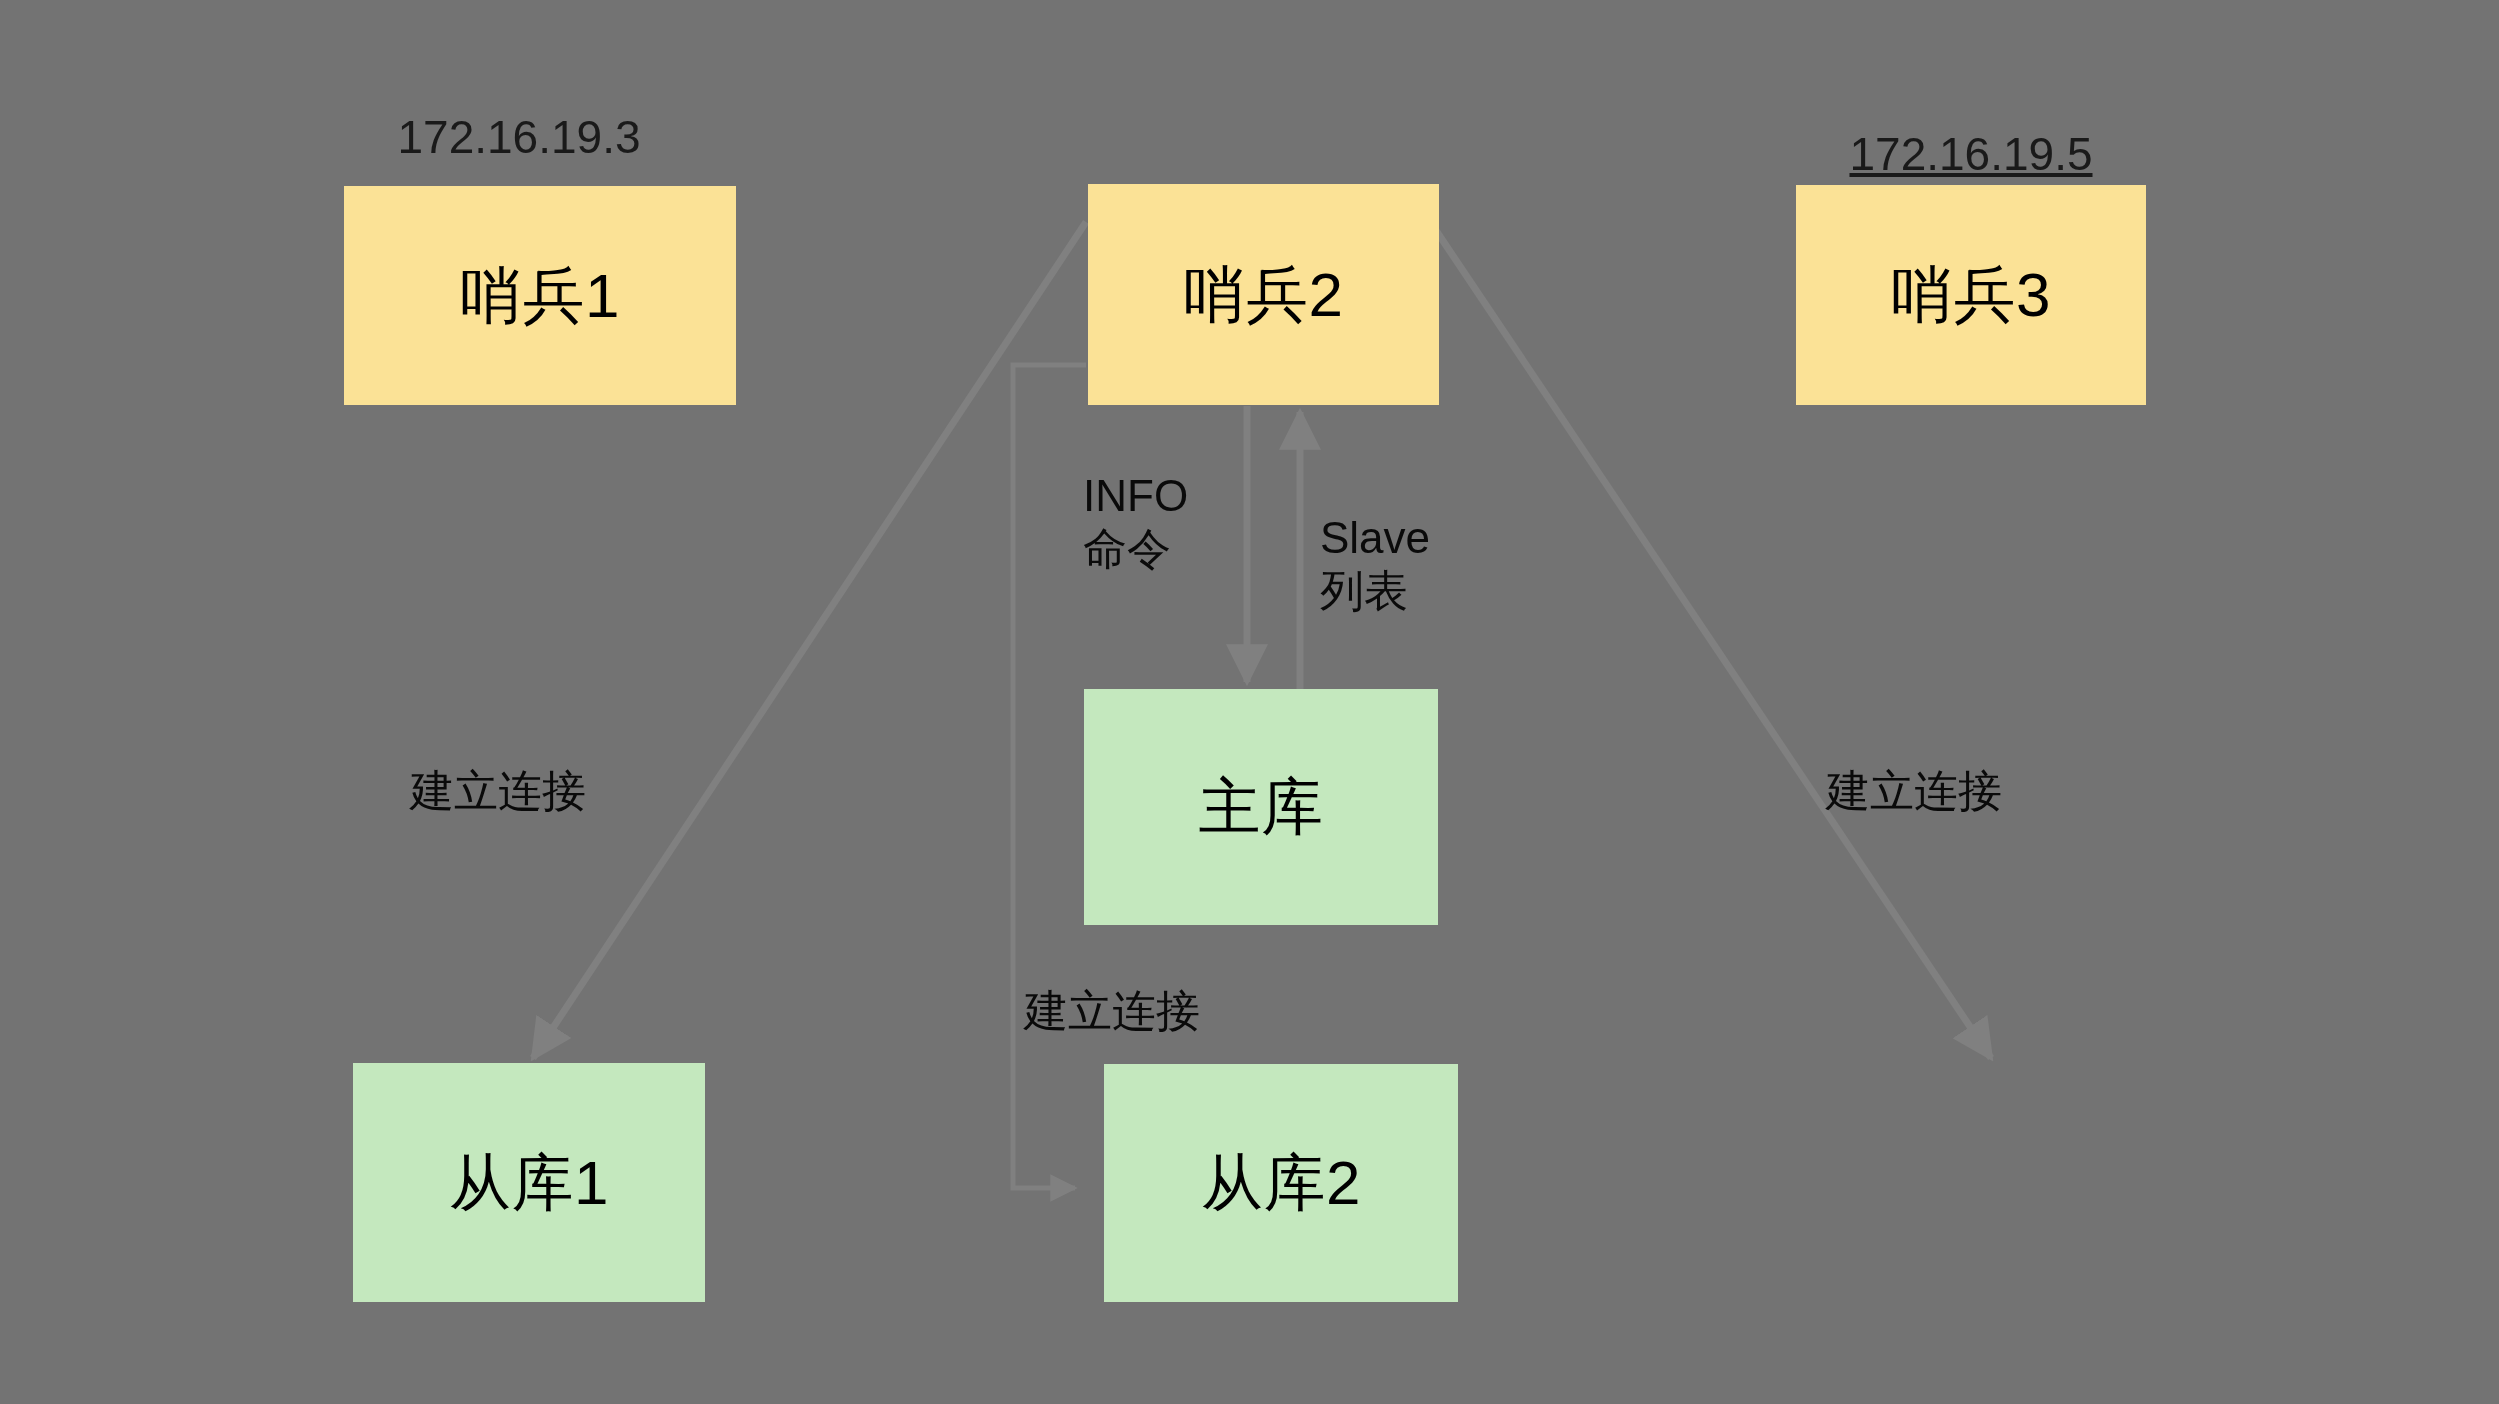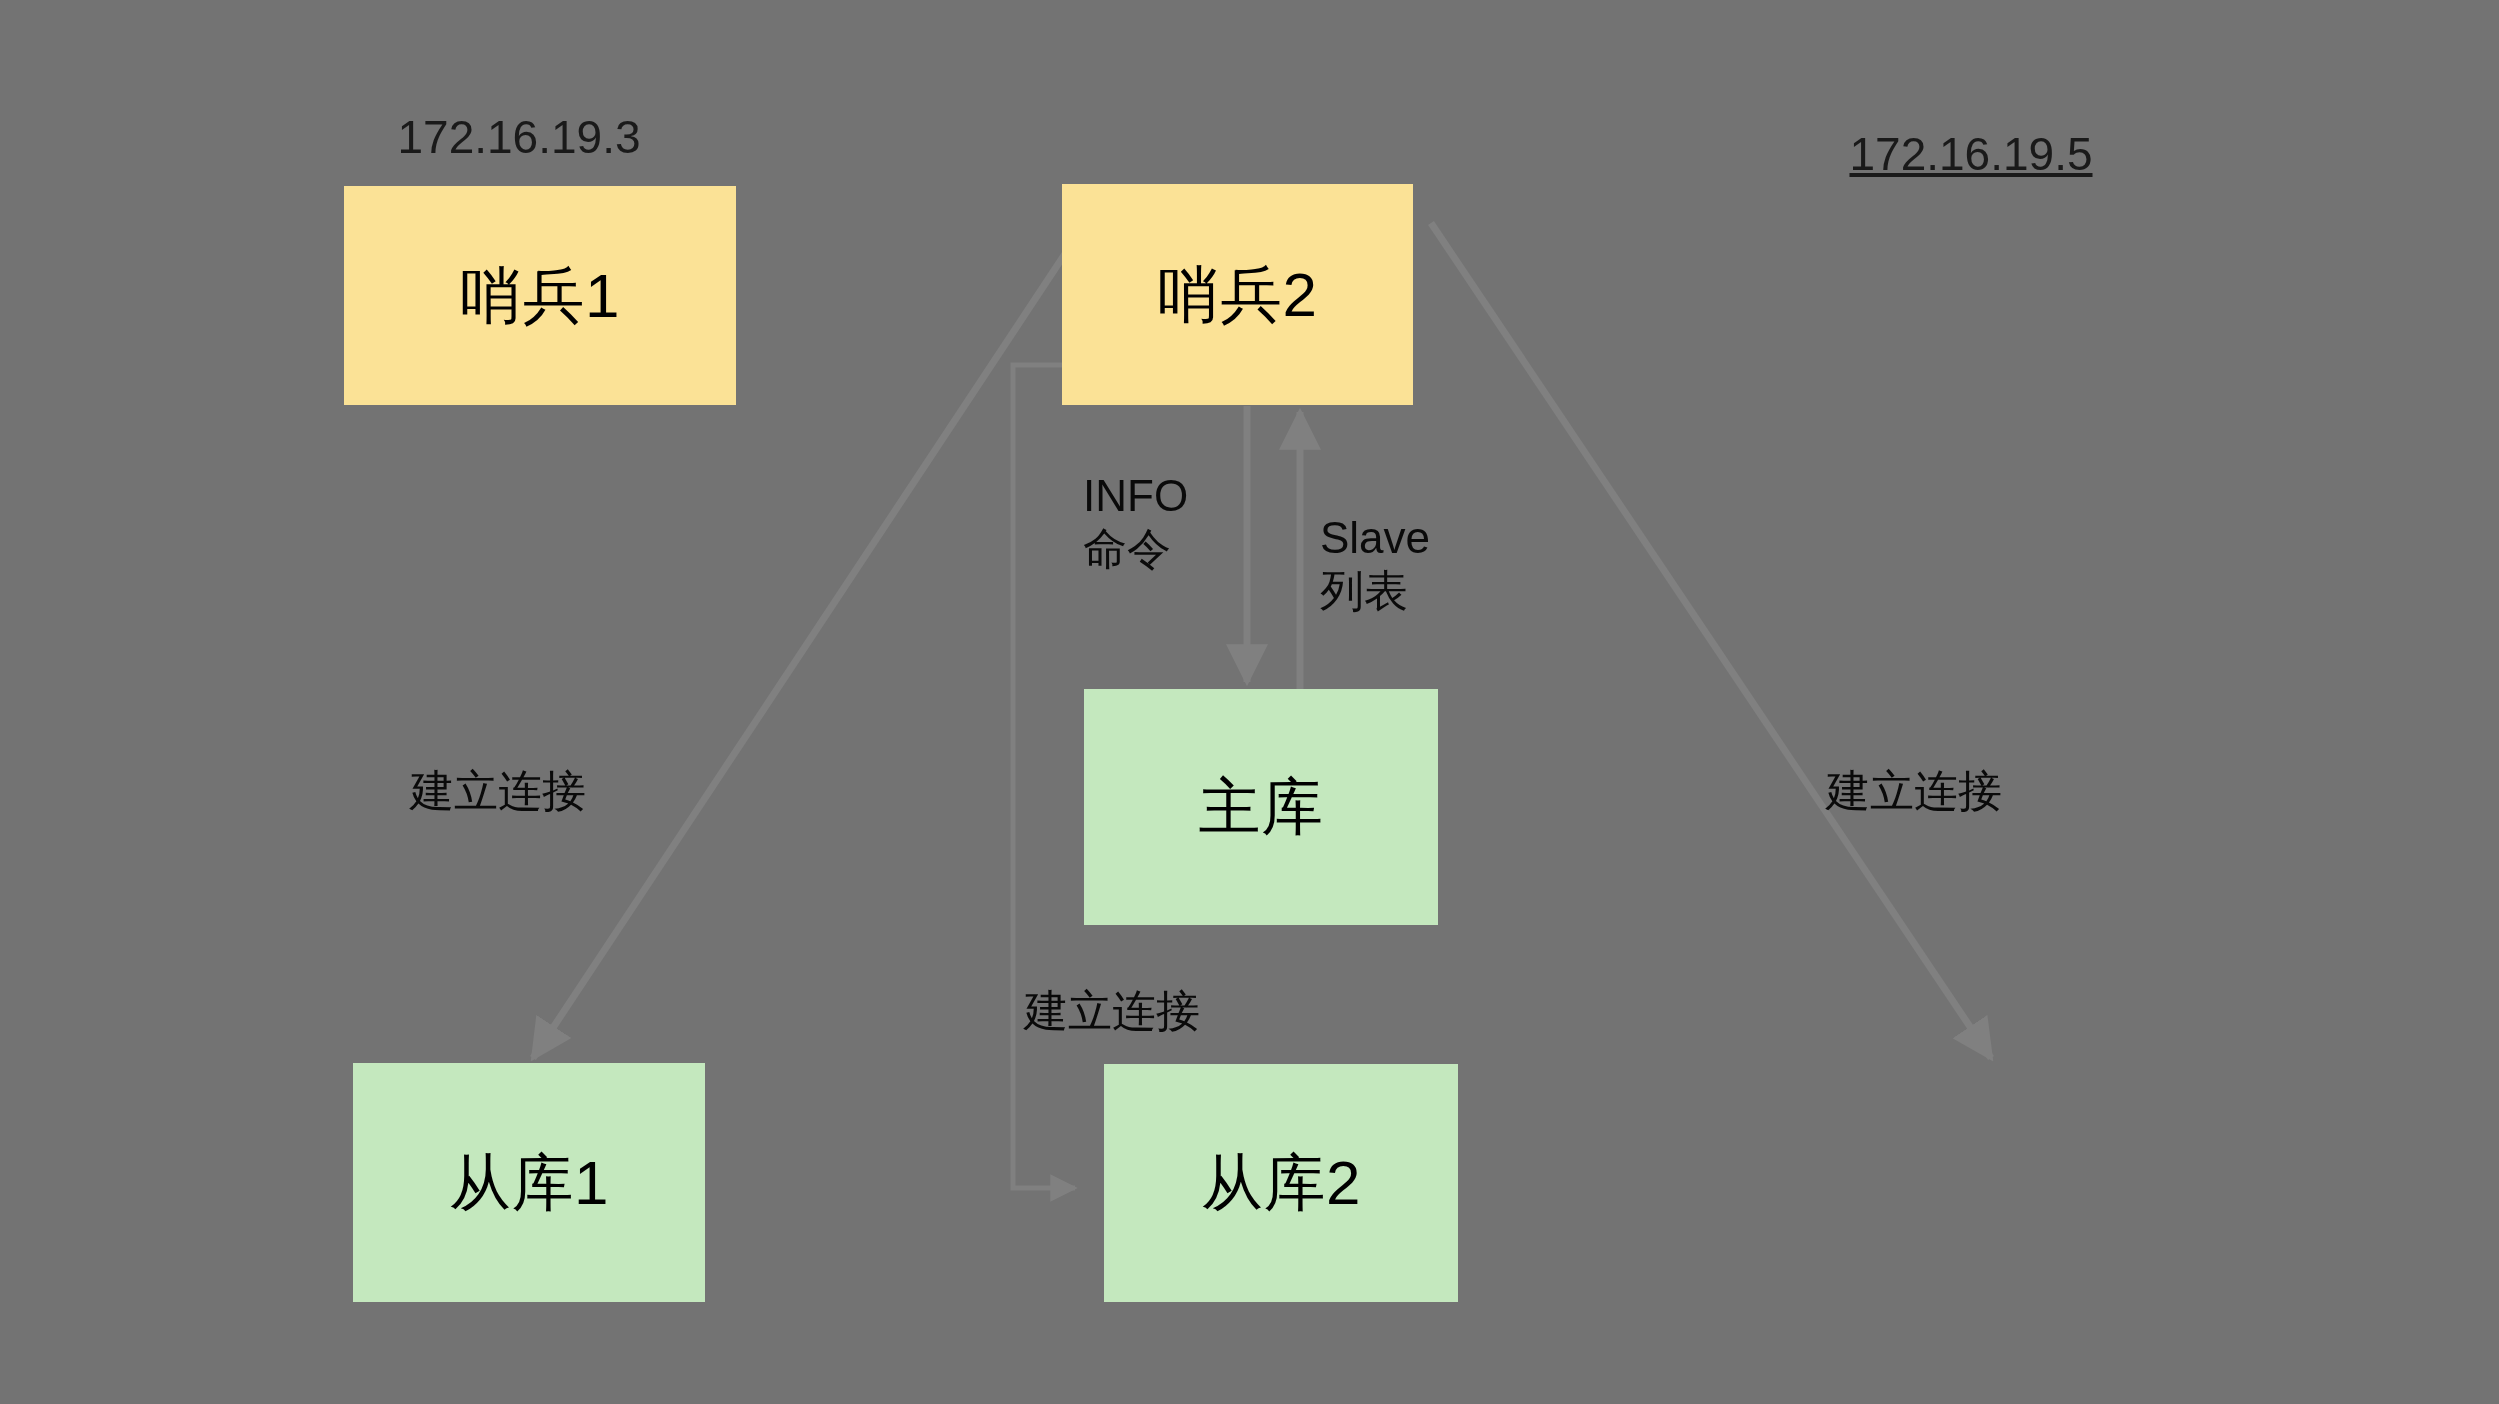--- a/index.html
+++ b/index.html
@@ -94,24 +94,27 @@
 
   <div class="ip-label" style="left:344px; top:110px; width:350px;">172.16.19.3</div>
 
 
   <div class="ip-label" style="left:1796px; top:127px; width:350px;text-decoration:underline;">172.16.19.5</div>
 
   <div class="node node-sentinel" style="left:344px; top:186px; width:392px; height:219px;">
     <span class="node-label">哨兵1</span>
   </div>
 
-  <div class="node node-sentinel" style="left:1062px; top:184px; width:351px; height:221px;">
+  <div class="node node-sentinel" style="left:1088px; top:184px; width:351px; height:221px;">
     <span class="node-label">哨兵2</span>
   </div>
 
+  <div class="node node-sentinel" style="left:1796px; top:185px; width:350px; height:220px;">
+    <span class="node-label">哨兵3</span>
+  </div>
 
   <div class="node node-db" style="left:1084px; top:689px; width:354px; height:236px;">
     <span class="node-label">主库</span>
   </div>
 
   <div class="node node-db" style="left:353px; top:1063px; width:352px; height:239px;">
     <span class="node-label">从库1</span>
   </div>
 
   <div class="node node-db" style="left:1084px; top:1064px; width:354px; height:238px;margin-left:20px;">

